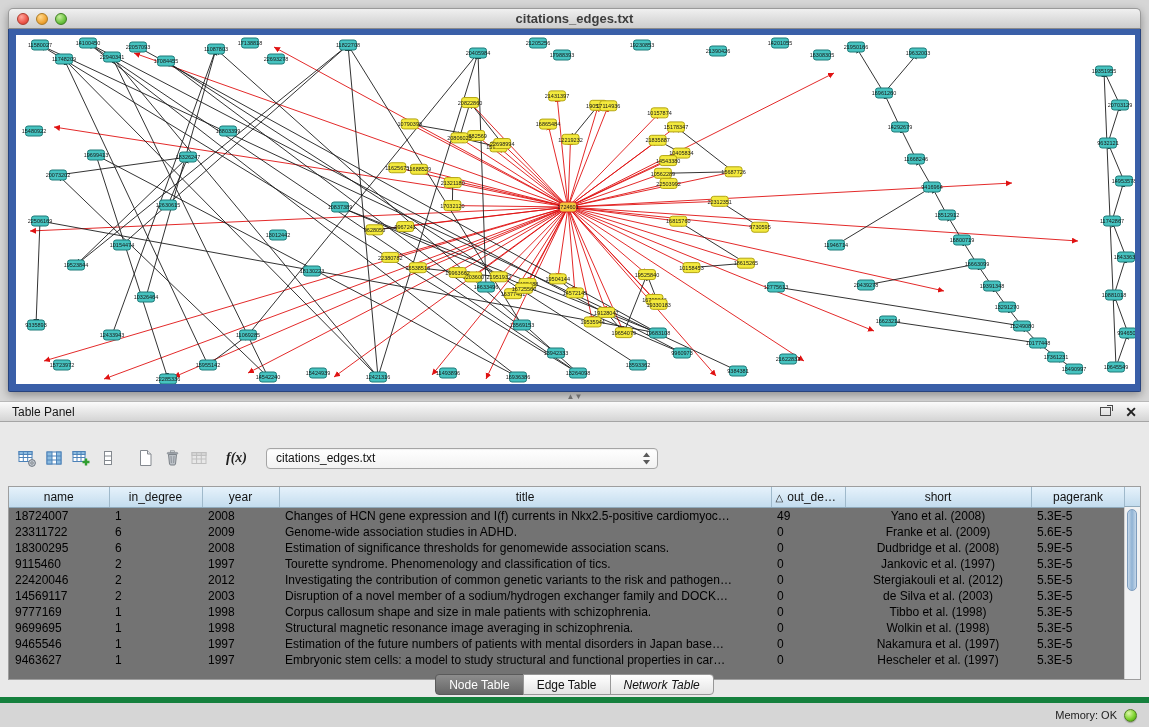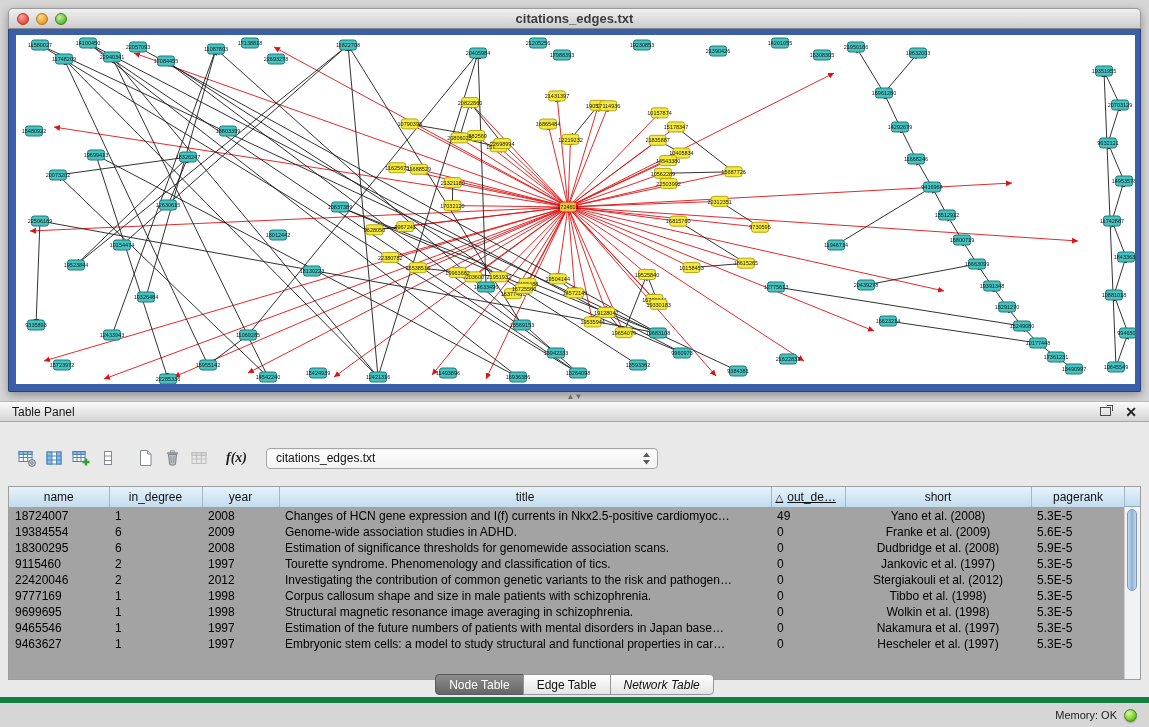--- a/index.html
+++ b/index.html
@@ -47,30 +47,30 @@
     align-items:center;justify-content:center;padding:0;}
   .tbtn.gap{margin-left:10px;}
   .fx{font-family:"Liberation Serif",serif;font-style:italic;font-size:14px;font-weight:bold;color:#1f1f1f;}
   .combo{margin-left:16px;width:392px;height:21px;border:1px solid #a5a5a5;border-radius:4px;
     background:linear-gradient(#ffffff,#f2f2f2);display:flex;align-items:center;
     padding:0 6px 0 9px;font-size:12px;color:#111;box-shadow:inset 0 1px 1px rgba(0,0,0,.06);}
   .combo-text{flex:1;white-space:nowrap;overflow:hidden;}
 
   
   .table-wrap{position:absolute;top:64px;left:8px;width:1133px;height:194px;
-    background:#a3a3a3;border:1px solid #9e9e9e;overflow:hidden;}
+    background:#737373;border:1px solid #9e9e9e;overflow:hidden;}
   table{border-collapse:collapse;width:1116px;table-layout:fixed;font-size:12px;}
   col.col-name{width:100px}col.col-in_degree{width:93px}col.col-year{width:77px}
   col.col-title{width:492px}col.col-out_degree{width:74px}col.col-short{width:186px}
   col.col-pagerank{width:94px}
   thead th{height:20px;background:linear-gradient(#e6f2fb,#c3dcee);
     border-right:1px solid #9fb9cb;border-bottom:1px solid #8fa9bb;
     font-weight:normal;color:#111;text-align:center;padding:0 4px;
     overflow:hidden;white-space:nowrap;}
-  thead th.col-out_degree{text-align:left;text-decoration:underline;}
+  thead th.col-out_degree{text-align:left;}
   .sort{margin-right:4px;font-size:10px;color:#222;}
   tbody td{height:16px;padding:0 6px;white-space:nowrap;overflow:hidden;color:#000;line-height:16px;}
   tbody td.col-short{text-align:center;}
   .scroll-corner{position:absolute;top:0;right:0;width:16px;height:20px;
     background:linear-gradient(#e6f2fb,#c3dcee);border-left:1px solid #9fb9cb;border-bottom:1px solid #8fa9bb;}
   .vscroll{position:absolute;top:20px;right:0;bottom:0;width:16px;background:#f1f2f3;border-left:1px solid #cfcfcf;}
   .vthumb{position:absolute;top:2px;left:2px;width:10px;height:82px;border-radius:6px;
     background:linear-gradient(to right,#c4d7e9,#8fb2d4 50%,#c4d7e9);border:1px solid #7d9cbd;}
 
   
@@ -636,21 +636,21 @@
               <tr>
                 <td class="col-name">18724007</td>
                 <td class="col-in_degree">1</td>
                 <td class="col-year">2008</td>
                 <td class="col-title">Changes of HCN gene expression and I(f) currents in Nkx2.5-positive cardiomyoc…</td>
                 <td class="col-out_degree">49</td>
                 <td class="col-short">Yano et al. (2008)</td>
                 <td class="col-pagerank">5.3E-5</td>
               </tr>
               <tr>
-                <td class="col-name">19384554</td>
+                <td class="col-name">23311722</td>
                 <td class="col-in_degree">6</td>
                 <td class="col-year">2009</td>
                 <td class="col-title">Genome-wide association studies in ADHD.</td>
                 <td class="col-out_degree">0</td>
                 <td class="col-short">Franke et al. (2009)</td>
                 <td class="col-pagerank">5.6E-5</td>
               </tr>
               <tr>
                 <td class="col-name">18300295</td>
                 <td class="col-in_degree">6</td>
@@ -670,20 +670,29 @@
                 <td class="col-pagerank">5.3E-5</td>
               </tr>
               <tr>
                 <td class="col-name">22420046</td>
                 <td class="col-in_degree">2</td>
                 <td class="col-year">2012</td>
                 <td class="col-title">Investigating the contribution of common genetic variants to the risk and pathogen…</td>
                 <td class="col-out_degree">0</td>
                 <td class="col-short">Stergiakouli et al. (2012)</td>
                 <td class="col-pagerank">5.5E-5</td>
+              </tr>
+              <tr>
+                <td class="col-name">14569117</td>
+                <td class="col-in_degree">2</td>
+                <td class="col-year">2003</td>
+                <td class="col-title">Disruption of a novel member of a sodium/hydrogen exchanger family and DOCK…</td>
+                <td class="col-out_degree">0</td>
+                <td class="col-short">de Silva et al. (2003)</td>
+                <td class="col-pagerank">5.3E-5</td>
               </tr>
               <tr>
                 <td class="col-name">9777169</td>
                 <td class="col-in_degree">1</td>
                 <td class="col-year">1998</td>
                 <td class="col-title">Corpus callosum shape and size in male patients with schizophrenia.</td>
                 <td class="col-out_degree">0</td>
                 <td class="col-short">Tibbo et al. (1998)</td>
                 <td class="col-pagerank">5.3E-5</td>
               </tr>

